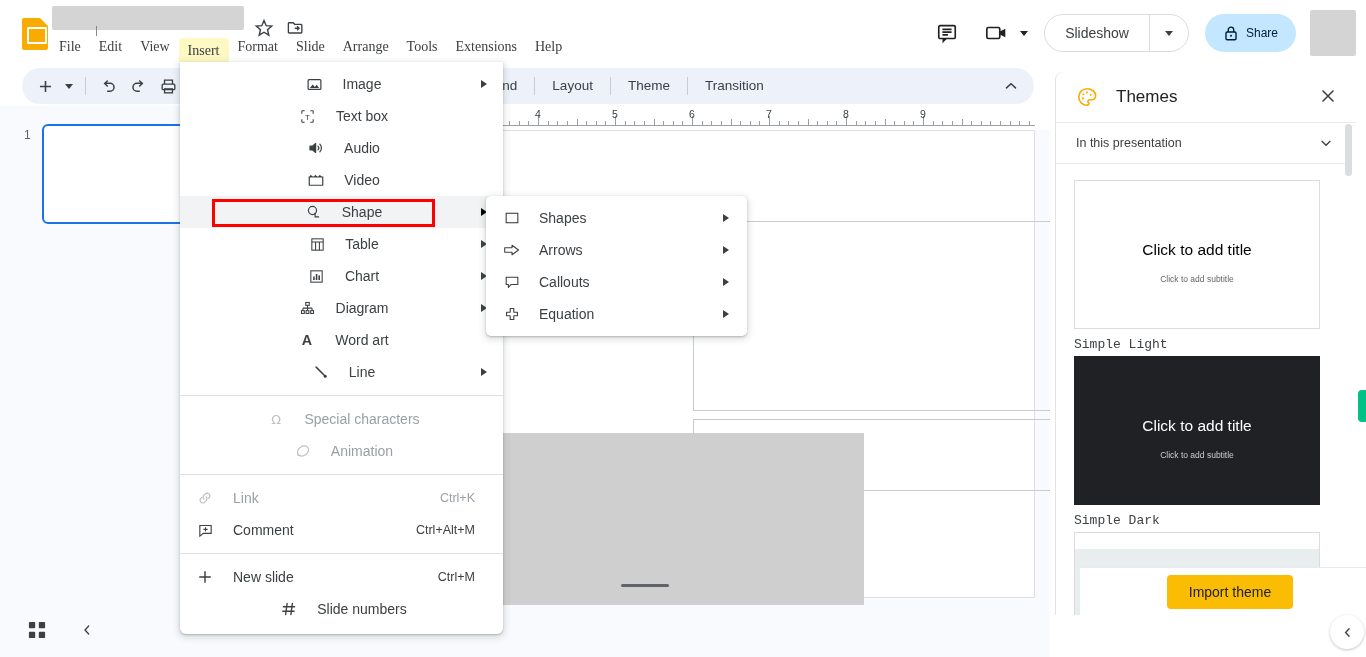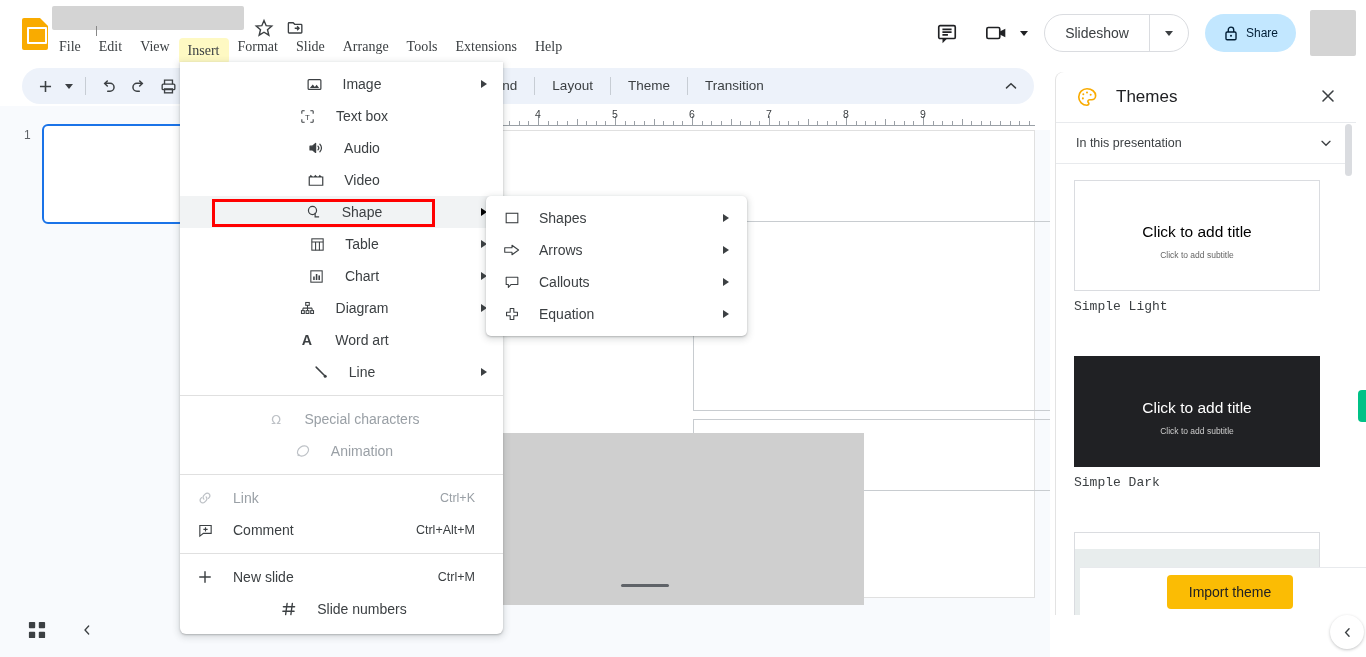--- a/index.html
+++ b/index.html
@@ -125,21 +125,21 @@
     position:absolute; left:0; top:51px; width:300px; height:40px; display:flex; align-items:center;
     cursor:pointer;
   }
   .themes-select-label { margin-left:20px; font-size:12.5px; color:#3c4043; }
   .themes-select-caret { position:absolute; right:22px; top:12px; color:#3c4043; }
   .themes-divider2 { position:absolute; left:0; top:91px; width:290px; height:1px; background:#e8eaed; }
 
   .themes-list { position:absolute; left:0; top:92px; width:300px; bottom:0; overflow:hidden; }
   .theme-entry { position:absolute; left:18px; width:246px; }
   .theme-thumb {
-    width:246px; height:111px; border:1px solid #dadce0; position:relative; overflow:hidden; cursor:pointer;text-decoration:underline;
+    width:246px; height:149px; border:1px solid #dadce0; position:relative; overflow:hidden; cursor:pointer;text-decoration:underline;
   }
   .theme-thumb .t-title {
     position:absolute; left:0; right:0; top:47%; transform:translateY(-50%);
     text-align:center; font-size:15.5px;
   }
   .theme-thumb .t-sub {
     position:absolute; left:0; right:0; top:63%; text-align:center; font-size:8.5px;
   }
   .theme-label { margin-top:8px; font-size:13px; color:#3c4043;font-family:Liberation Mono, monospace; }
 

